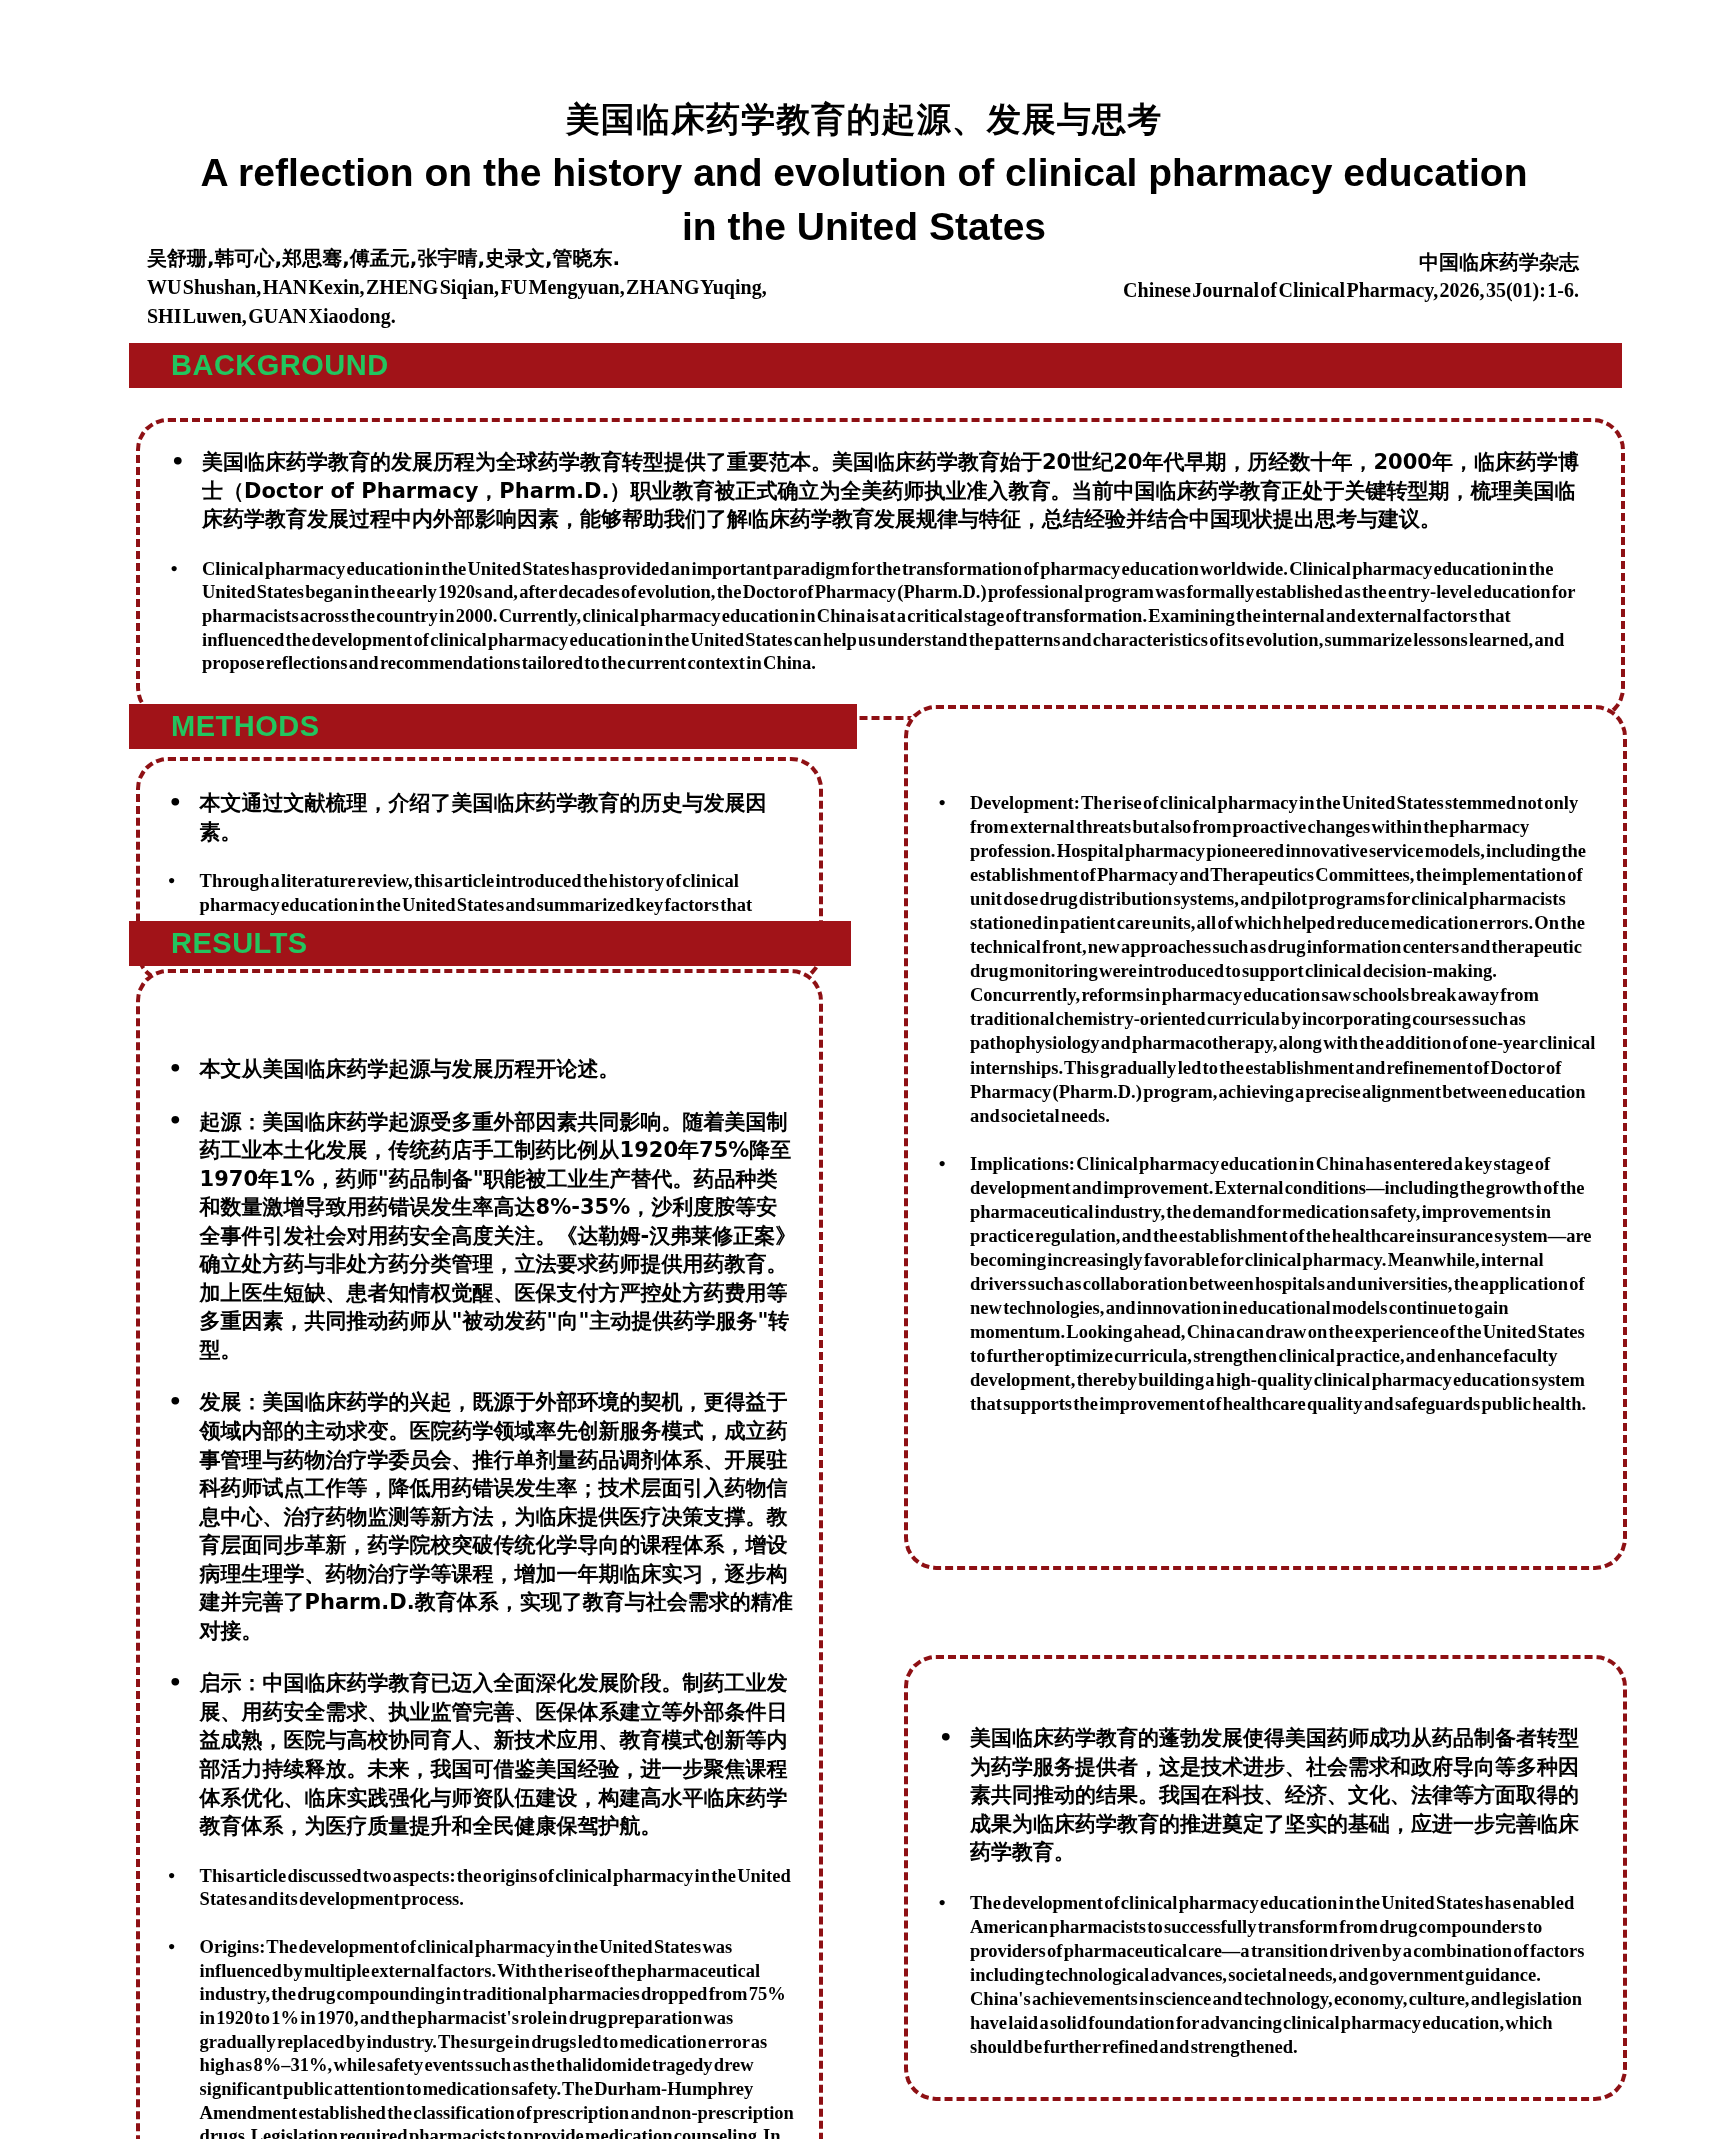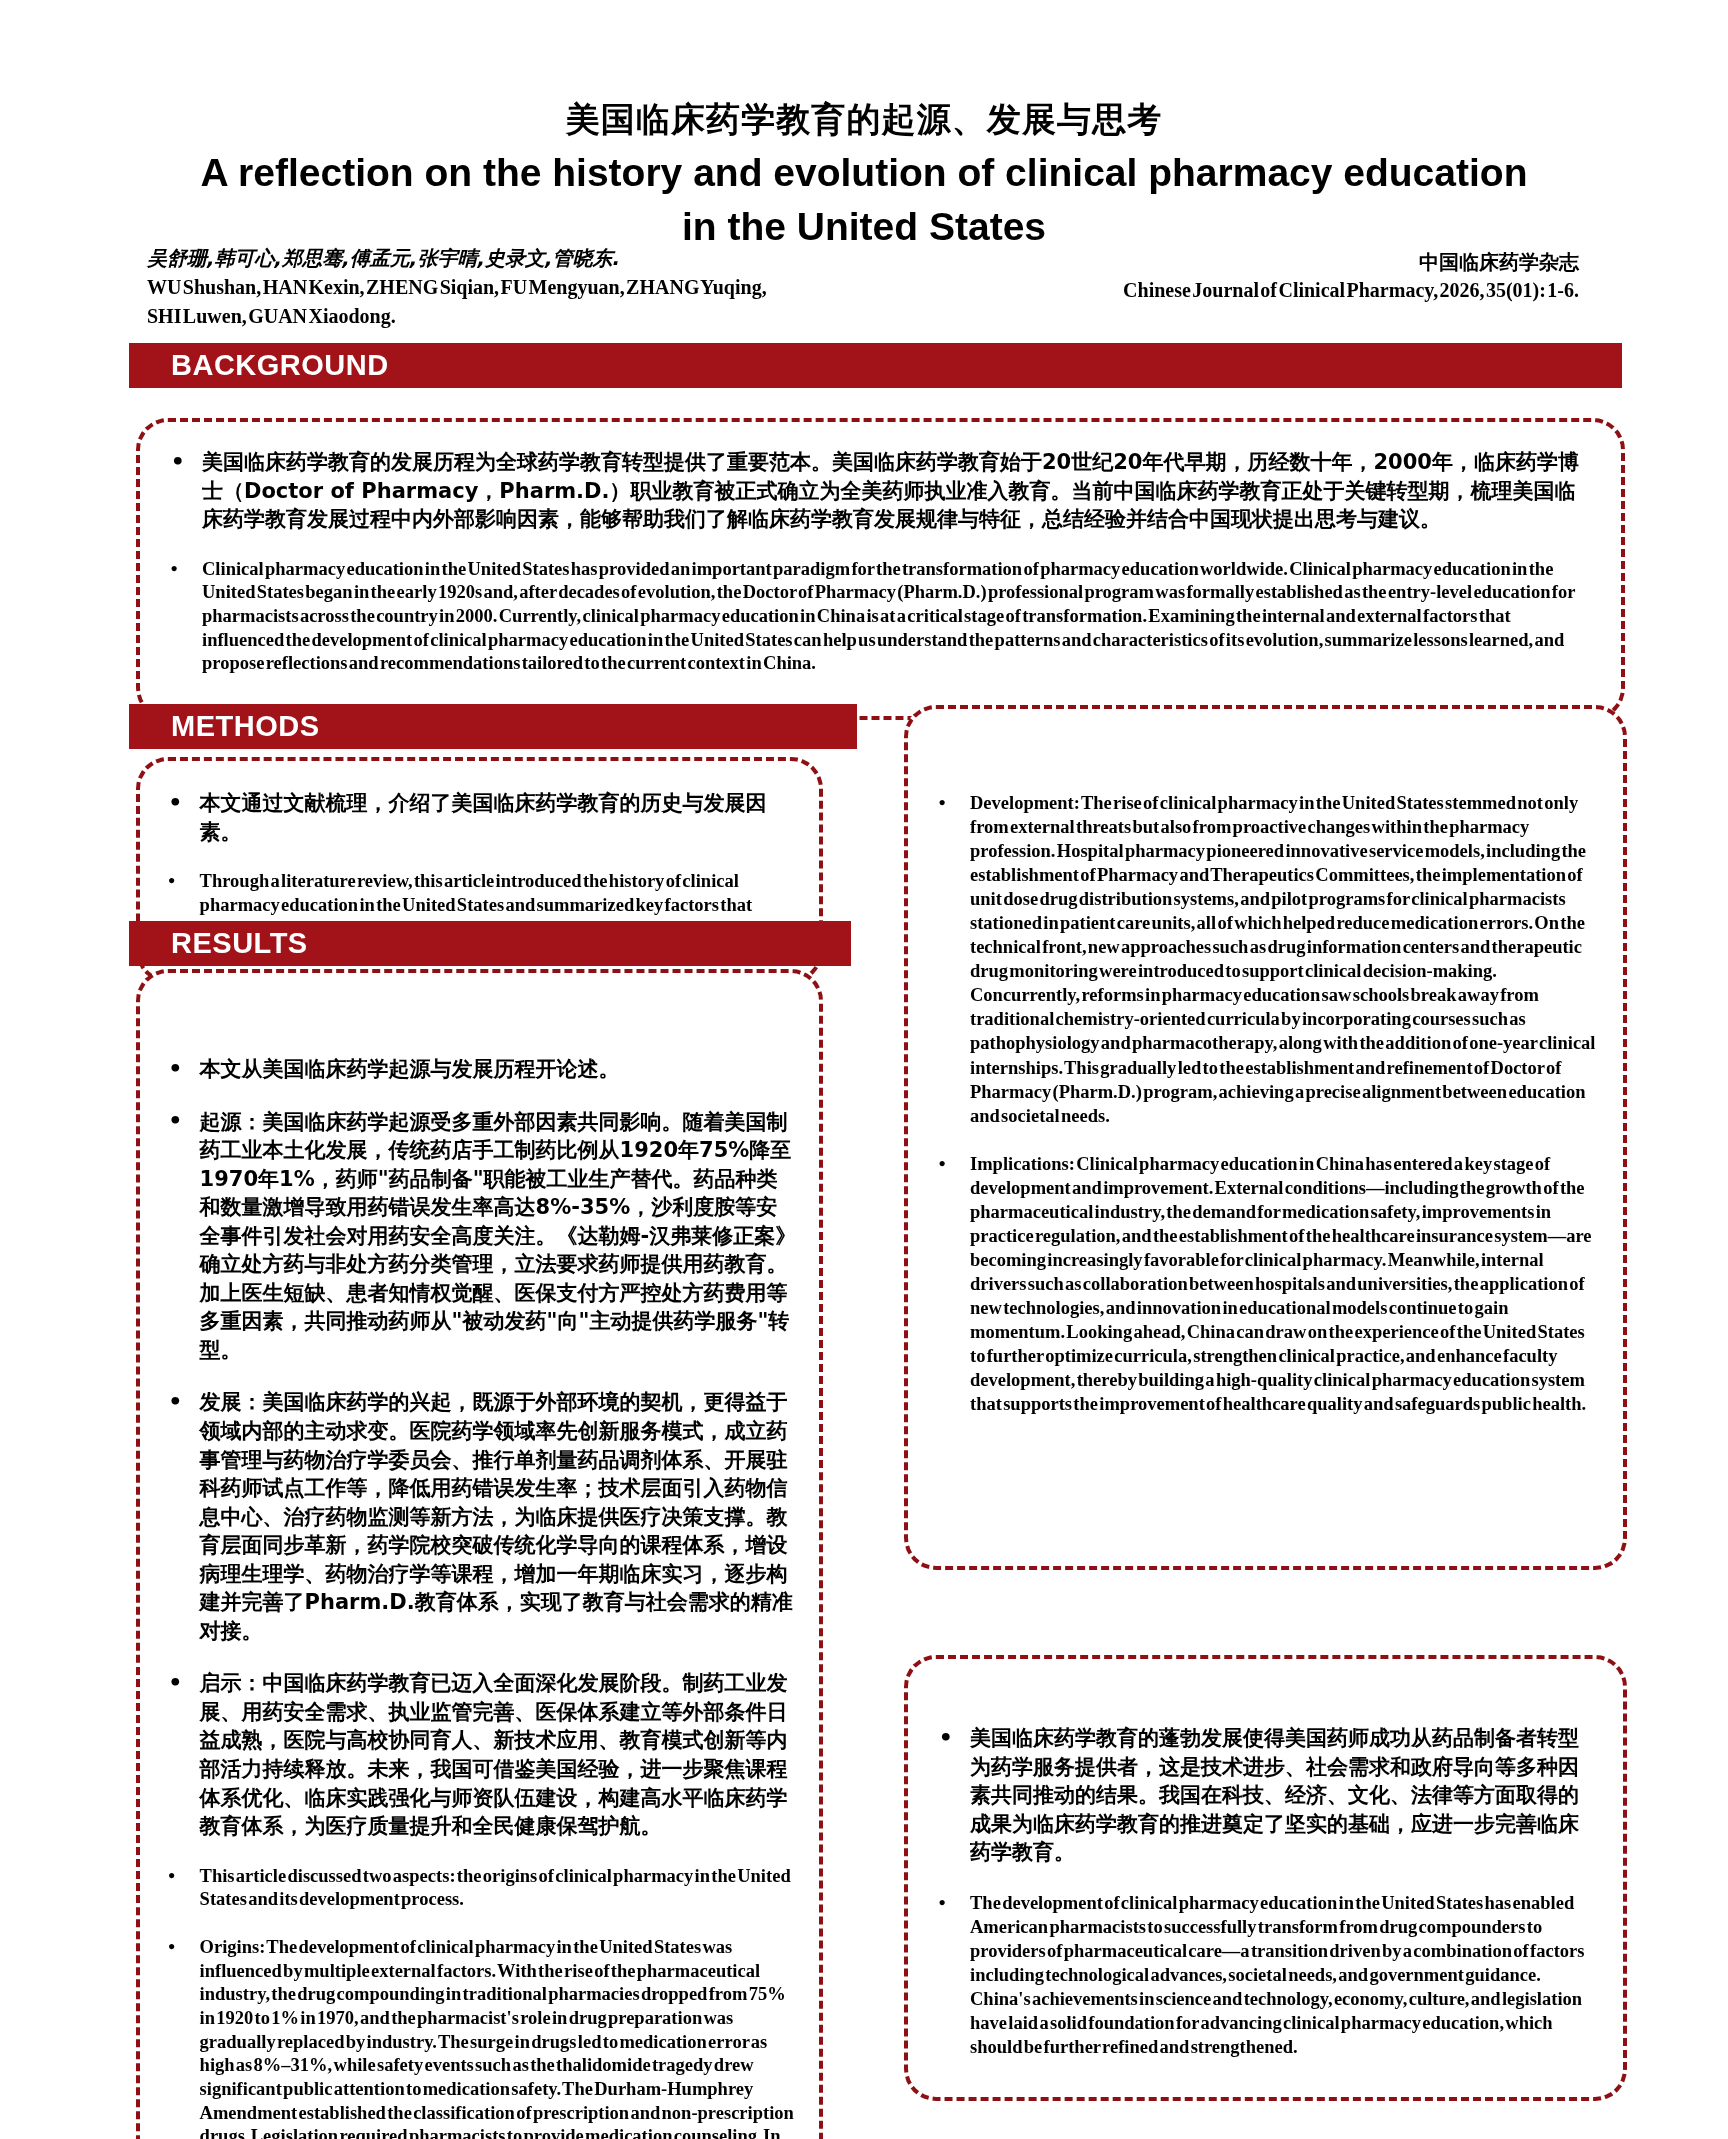--- a/index.html
+++ b/index.html
@@ -5,28 +5,28 @@
   html,body{margin:0;padding:0;background:#ffffff;}
   .page{position:relative;width:1728px;height:2140px;background:#ffffff;overflow:hidden;
         font-family:"Liberation Serif",serif;color:#000;}
 
   
   .title-zh{position:absolute;top:97px;left:0;width:1728px;text-align:center;
             font-family:"DejaVu Sans",sans-serif;font-weight:bold;font-size:34px;letter-spacing:1.1px;}
   .title-en{position:absolute;top:146px;left:0;width:1728px;text-align:center;
             font-family:"Liberation Sans",sans-serif;font-weight:bold;font-size:39px;line-height:1.38;}
   .authors{position:absolute;top:244px;left:147px;width:817px;font-size:20px;line-height:1.44;}
-  .authors .zh-line{font-family:"DejaVu Sans",sans-serif;font-weight:600;font-style:italic;}
+  .authors .zh-line{font-family:"DejaVu Sans",sans-serif;font-weight:600;}
   .authors .en-line{font-family:"Liberation Serif",serif;font-weight:bold;word-spacing:-0.18em;}
   .journal{position:absolute;top:248px;right:149px;width:708px;text-align:right;font-size:20px;line-height:1.42;}
   .journal .zh-line{font-family:"DejaVu Sans",sans-serif;font-weight:600;}
   .journal .en-line{font-family:"Liberation Serif",serif;font-weight:bold;word-spacing:-0.18em;}
 
   
-  .banner{position:absolute;height:45px;background:#A11318;color:#ffffff;
+  .banner{position:absolute;height:45px;background:#A11318;color:#22c55e;
           font-family:"Liberation Sans",sans-serif;font-weight:bold;font-size:29px;
           display:flex;align-items:center;padding-left:42px;box-sizing:border-box;letter-spacing:0.5px;}
   .banner-background{top:343px;left:129px;width:1493px;}
   .banner-methods{top:704px;left:129px;width:728px;}
   .banner-results{top:921px;left:129px;width:722px;}
   .banner-conclusion{top:1590px;left:905px;width:717px;}
 
   
   .dashbox{position:absolute;border:4.9px dashed #8E1014;border-radius:32px;box-sizing:border-box;
            background:#ffffff;}

